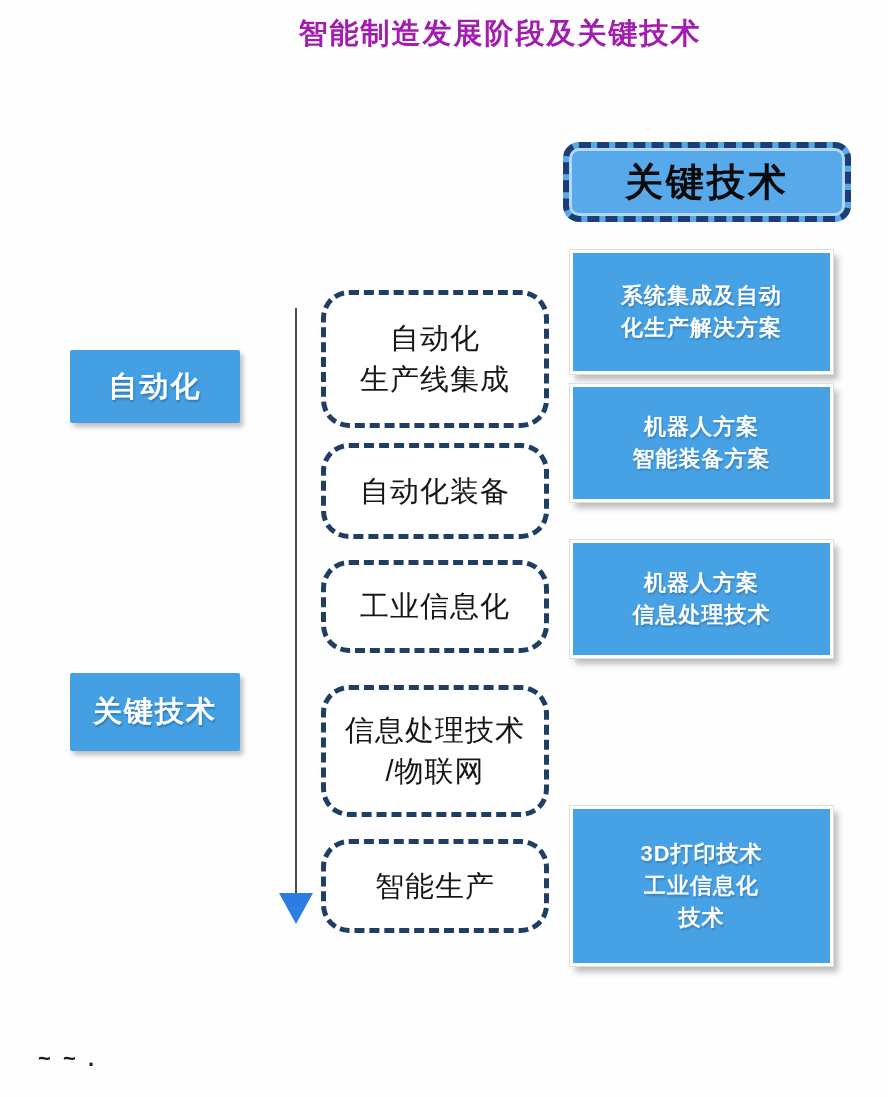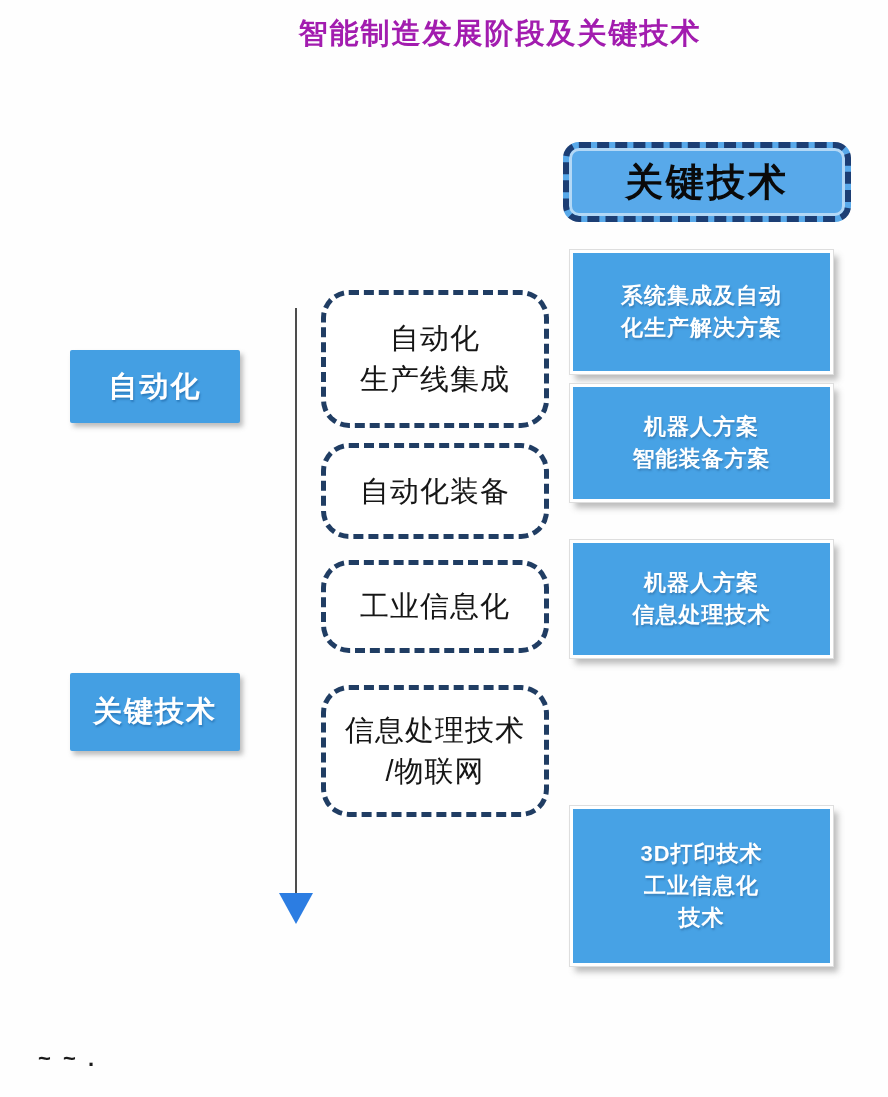--- a/index.html
+++ b/index.html
@@ -111,20 +111,23 @@
   <div class="mbox m3">
     <span>工业信息化</span>
   </div>
   <div class="mbox m2">
     <span>自动化装备</span>
   </div>
   <div class="mbox m4">
     <span>信息处理技术
 /物联网</span>
   </div>
+  <div class="mbox m5">
+    <span>智能生产</span>
+  </div>
 
   <div class="rbox r1">
     <span>系统集成及自动
 化生产解决方案</span>
   </div>
   <div class="rbox r2">
     <span>机器人方案
 智能装备方案</span>
   </div>
   <div class="rbox r3">

